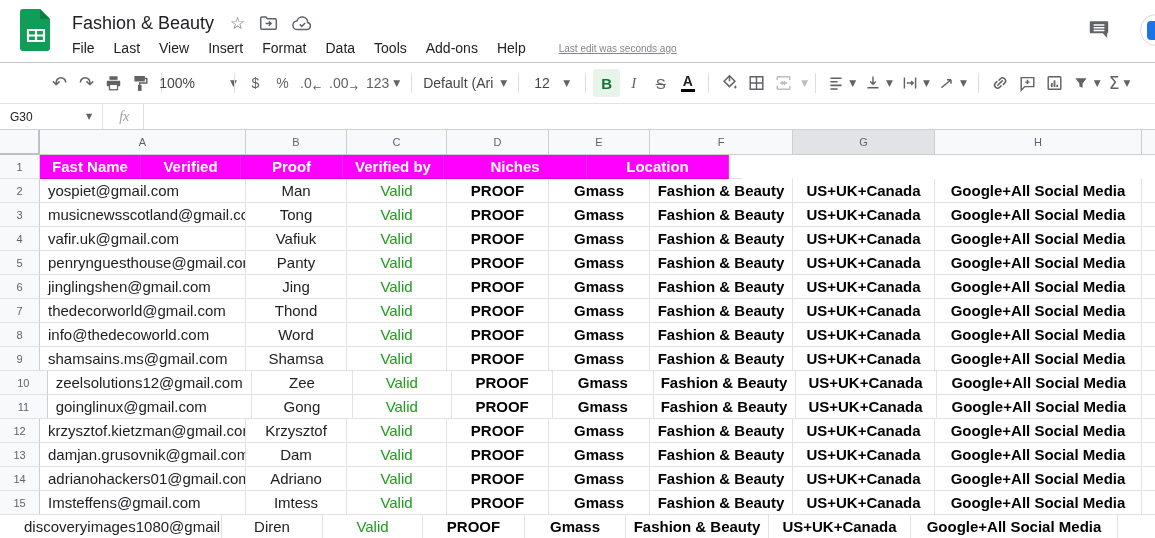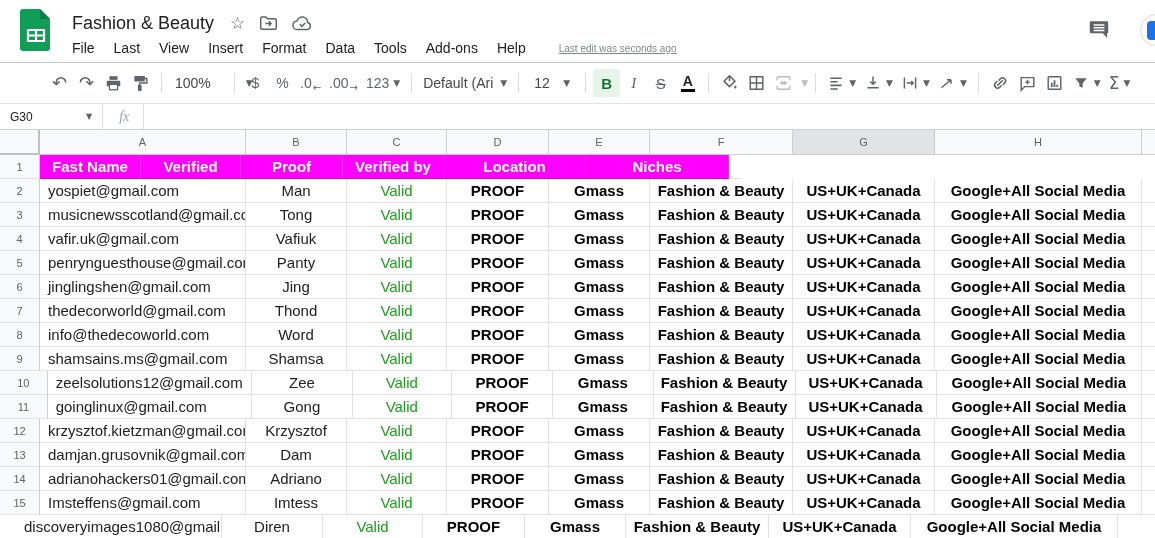--- a/index.html
+++ b/index.html
@@ -26,21 +26,21 @@
   
   .toolbar { height:41px; background:#fff; border-bottom:1px solid #e1e3e6;
     display:flex; align-items:center; padding-left:46px; }
   .tb-btn { height:28px; min-width:27px; padding:0 4px; display:inline-flex; align-items:center;
     justify-content:center; border-radius:3px; color:#5f6368; font-size:14px; cursor:default; }
   .tb-btn svg { display:block; }
   .tb-sep { width:1px; height:20px; background:#dadce0; margin:0 7px; flex:none; }
   .uglyph { font-family:"DejaVu Sans", sans-serif; font-size:18px; line-height:1; color:#5f6368; }
   .caret { font-family:"DejaVu Sans", sans-serif; font-size:9px; color:#5f6368; margin-left:4px; }
   .tb-label { font-size:14px; color:#444746; }
-  .zoom-btn { width:58px; justify-content:space-between; padding:0 6px;gap:31px; }
+  .zoom-btn { width:58px; padding:0 6px;gap:31px; }
   .fmt-txt { font-weight:400; font-size:14px; color:#5f6368; }
   .mini-arrow { font-family:"DejaVu Sans", sans-serif; font-size:10px; margin-left:1px; position:relative; top:4px; }
   .font-btn { width:92px; justify-content:space-between; }
   .font-name { white-space:nowrap; overflow:hidden; max-width:72px; }
   .size-btn { width:52px; justify-content:space-between; padding:0 8px; }
   .bold-btn { background:#e6f4ea; color:#137333; font-weight:700; font-size:15px; }
   .italic-btn { font-style:italic; font-size:15px; font-family:"Liberation Serif", serif; }
   .strike-btn { text-decoration:line-through; font-size:15px; }
   .color-btn { flex-direction:column; line-height:1; }
   .color-a { font-size:14px; font-weight:700; color:#202124; }
@@ -292,22 +292,22 @@
       <div class="colhdr" style="width: 207px;">H</div>
       <div class="colhdr" style="width: 13px; border-right: none;"></div>
     </div>
   <div id="sheet-rows">
       <div class="sheet-row">
         <div class="rowhdr" style="width: 40px;">1</div>
         <div class="cell hdr1" style="width: 101px;">Fast Name</div>
         <div class="cell hdr1" style="width: 100px;">Verified</div>
         <div class="cell hdr1" style="width: 102px;">Proof</div>
         <div class="cell hdr1" style="width: 101px;">Verified by</div>
+        <div class="cell hdr1" style="width: 143px;">Niches</div>
         <div class="cell hdr1" style="width: 142px;">Location</div>
-        <div class="cell hdr1" style="width: 143px;">Niches</div>
         <div class="cell sliver" style="width: 13px;"></div>
       </div>
       <div class="sheet-row">
         <div class="rowhdr" style="width: 40px;">2</div>
         <div class="cell email" style="width: 206px;">yospiet@gmail.com</div>
         <div class="cell " style="width: 101px;">Man</div>
         <div class="cell valid" style="width: 100px;">Valid</div>
         <div class="cell boldcell" style="width: 102px;">PROOF</div>
         <div class="cell boldcell" style="width: 101px;">Gmass</div>
         <div class="cell boldcell" style="width: 143px;">Fashion &amp; Beauty</div>

